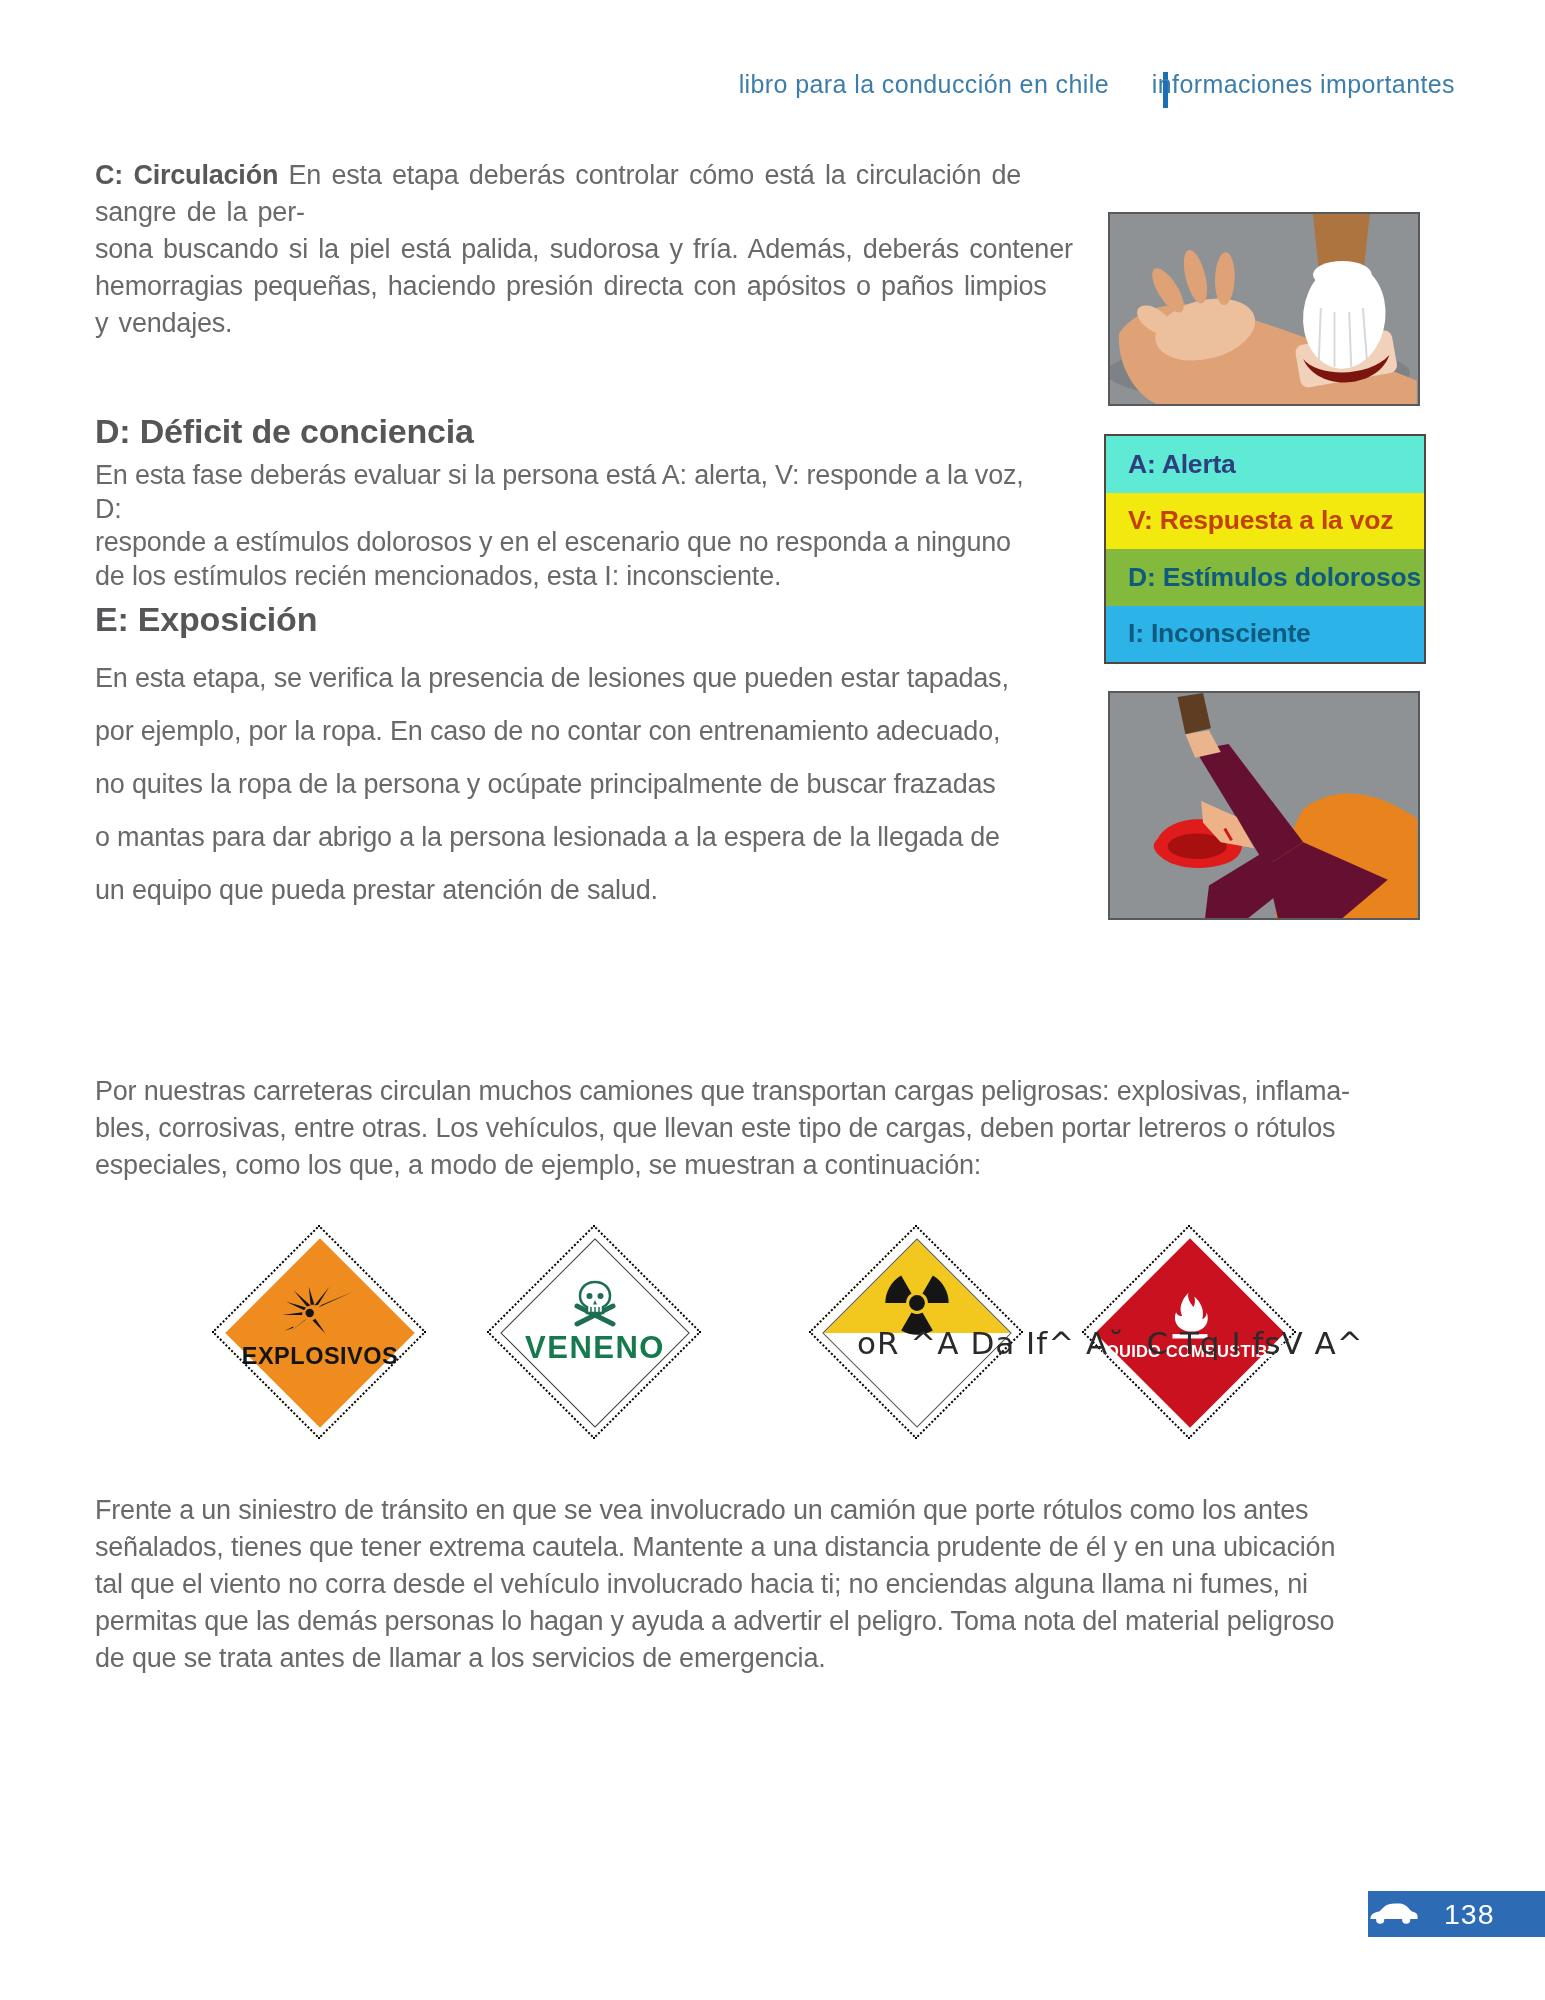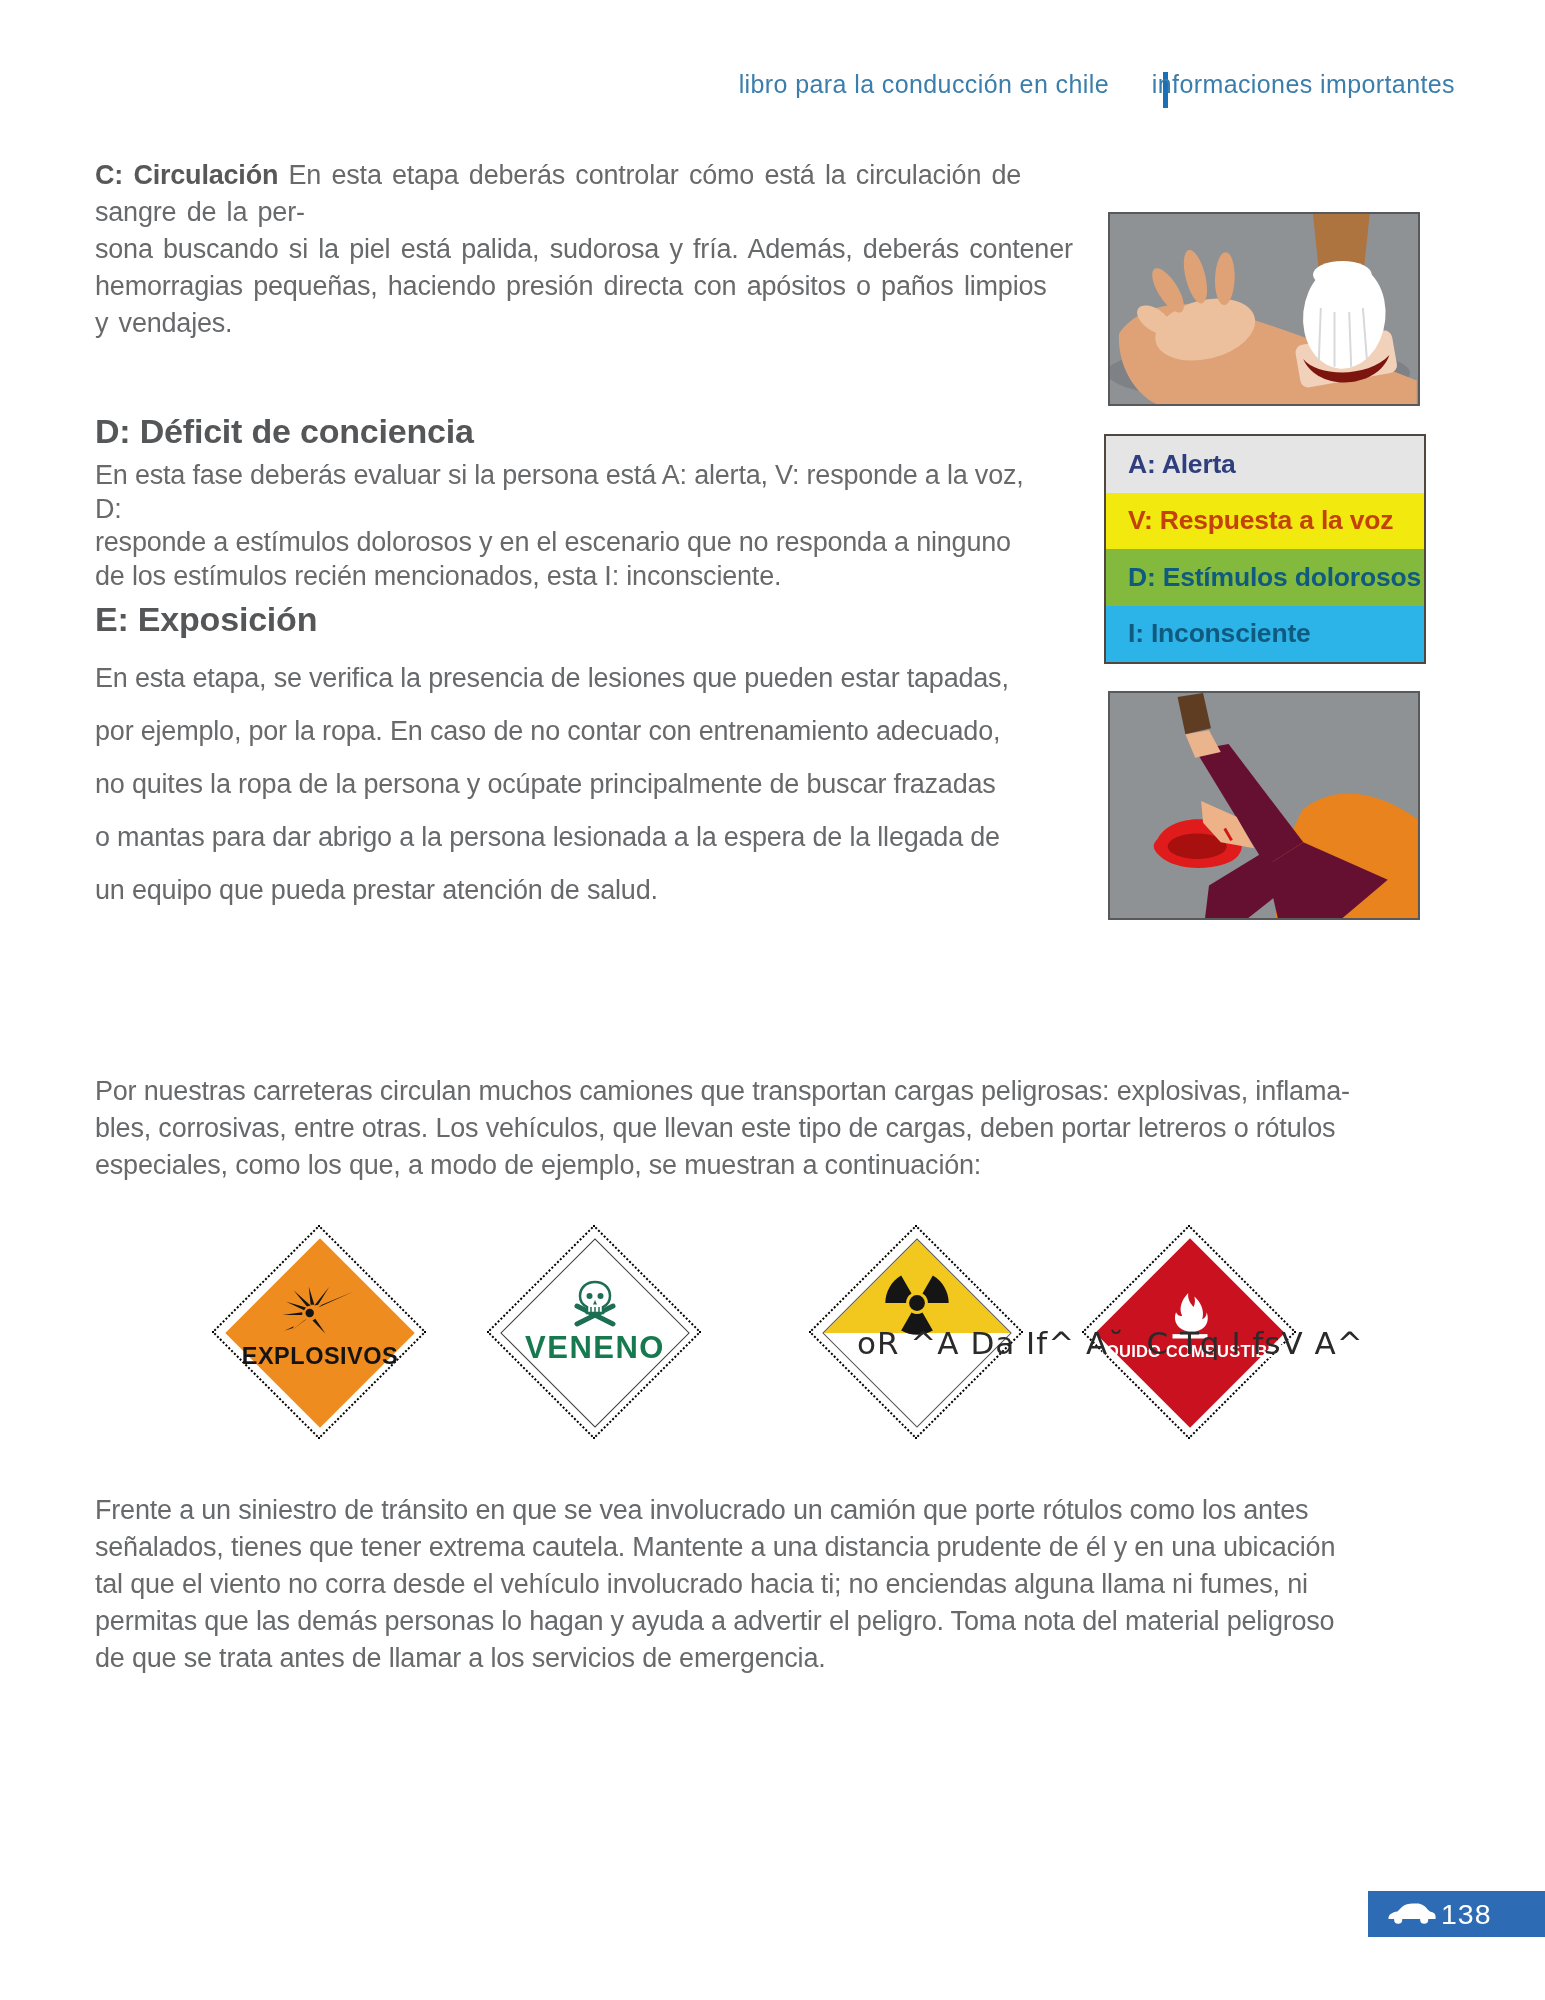--- a/index.html
+++ b/index.html
@@ -13,39 +13,39 @@
   
   .body-text{font-size:27px;line-height:37px;color:#68696b;letter-spacing:-0.2px;}
   .lead-bold{font-weight:bold;color:#57585a;}
   .subhead{font-size:34px;font-weight:bold;color:#555658;letter-spacing:-0.2px;}
   .sec-head{font-size:29px;font-weight:bold;color:#2098cb;letter-spacing:-0.2px;}
   
   .figure{box-sizing:border-box;border:2px solid #58595b;background:#8f9295;}
   .avdi{box-sizing:border-box;border:2px solid #51473f;}
   .avdi-row{height:56.5px;display:flex;align-items:center;padding-left:22px;
             font-size:26.5px;font-weight:bold;letter-spacing:-0.2px;}
-  .avdi-a{background:#e5e5e5;color:#2e3e7e;}
+  .avdi-a{background:#5eead4;color:#2e3e7e;}
   .avdi-v{background:#f2e90f;color:#c2410c;}
   .avdi-d{background:#83ba3d;color:#0f5a7e;}
   .avdi-i{background:#2cb3e8;color:#0f5a7e;}
   
   .placard{position:absolute;width:216px;height:216px;}
   .pl-dotted{position:absolute;left:50%;top:50%;width:152px;height:152px;margin:-77px 0 0 -77px;
              border:2.5px dotted #000;transform:rotate(45deg);box-sizing:border-box;}
   .pl-inner{position:absolute;left:50%;top:50%;width:134px;height:134px;margin:-67px 0 0 -67px;
             transform:rotate(45deg);box-sizing:border-box;}
   .pl-content{position:absolute;inset:0;display:flex;flex-direction:column;align-items:center;
               justify-content:center;z-index:2;text-align:center;}
   .pl-label-explosivos{font-size:23.5px;font-weight:bold;color:#141414;letter-spacing:0.5px;}
   .pl-label-veneno{font-size:31px;font-weight:bold;color:#177a4e;letter-spacing:1.5px;}
   .pl-label-liquido{font-size:16.5px;font-weight:bold;color:#ffffff;letter-spacing:0.2px;}
   .overlay-garble{font-family:"DejaVu Sans",sans-serif;font-size:31px;color:#2a2a2a;
                   letter-spacing:1px;z-index:5;}
   
-  .footer-bar{display:flex;align-items:center;gap:3px;padding-left:18px;box-sizing:border-box;
+  .footer-bar{display:flex;align-items:center;gap:24px;box-sizing:border-box;
               background:#2d6cb4;}
   .footer-num{font-size:28.5px;color:#ffffff;letter-spacing:1px;}
 </style>
 </head>
 <body>
 
 <div class="page">
 
   <div class="abs hdr-text" style="top:70px;right:436px;">libro para la conducción en chile</div>
   <div class="abs hdr-sep" style="top:72px;left:1163px;"></div>

